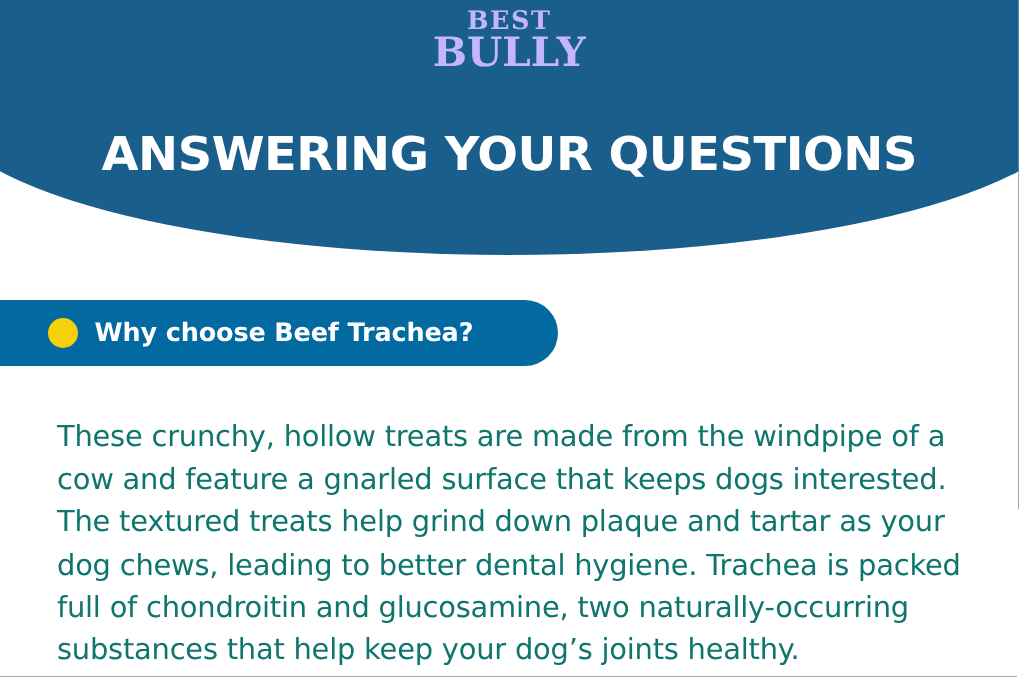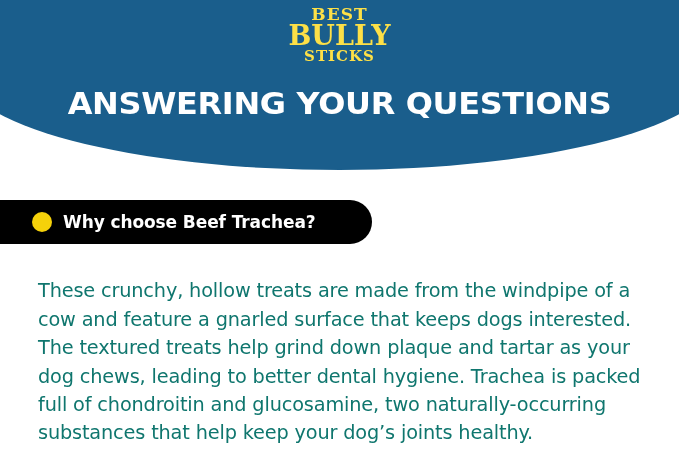--- a/index.html
+++ b/index.html
@@ -36,21 +36,21 @@
     height: 170px;
   }
 
   
   #logo {
     position: absolute;
     left: 0;
     top: 6px;
     width: 679px;
     text-align: center;
-    color: #fde047;
+    color: #c4b5fd;
     font-family: "DejaVu Serif", serif;
     font-weight: bold;
     letter-spacing: 0.5px;
     line-height: 1;
     user-select: none;
   }
   .logo-l1 {
     font-size: 17px;
     letter-spacing: 1px;
     display: block;
@@ -87,21 +87,21 @@
     user-select: none;
   }
 
   
   #question-pill {
     position: absolute;
     left: 0;
     top: 200px;
     height: 44px;
     width: 372px;
-    background: #000000;
+    background: #0369a1;
     border-radius: 0 22px 22px 0;
     display: flex;
     align-items: center;
     box-sizing: border-box;
     padding-left: 32px;
   }
   #question-dot {
     width: 20px;
     height: 20px;
     border-radius: 50%;
@@ -134,21 +134,20 @@
 </style>
 </head>
 <body>
 
 <div id="banner">
   <div id="banner-inner">
 
     <div id="logo">
       <span class="logo-l1">BEST</span>
       <span class="logo-l2">BULLY</span>
-      <span class="logo-l3">STICKS</span>
     </div>
 
     <div id="headline">ANSWERING YOUR QUESTIONS</div>
 
   </div>
 </div>
 
 <div id="question-pill">
   <span id="question-dot"></span>
   <span id="question-label">Why choose Beef Trachea?</span>

